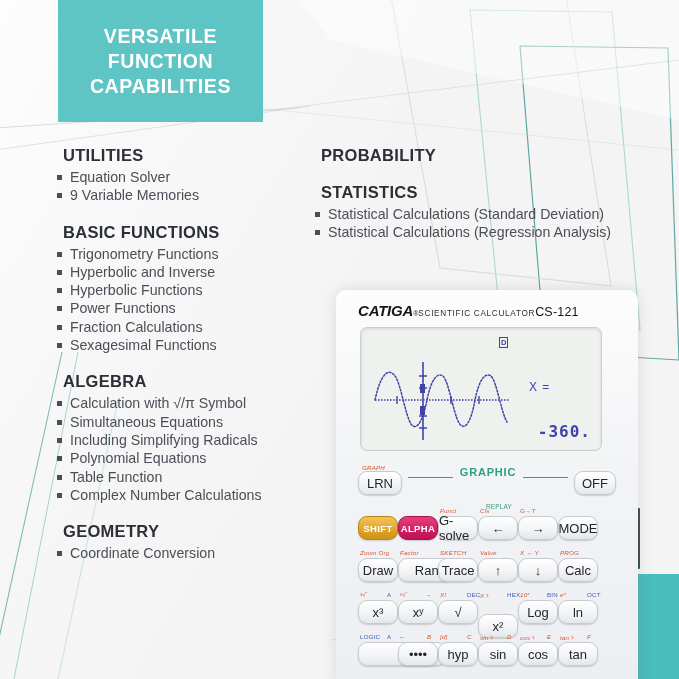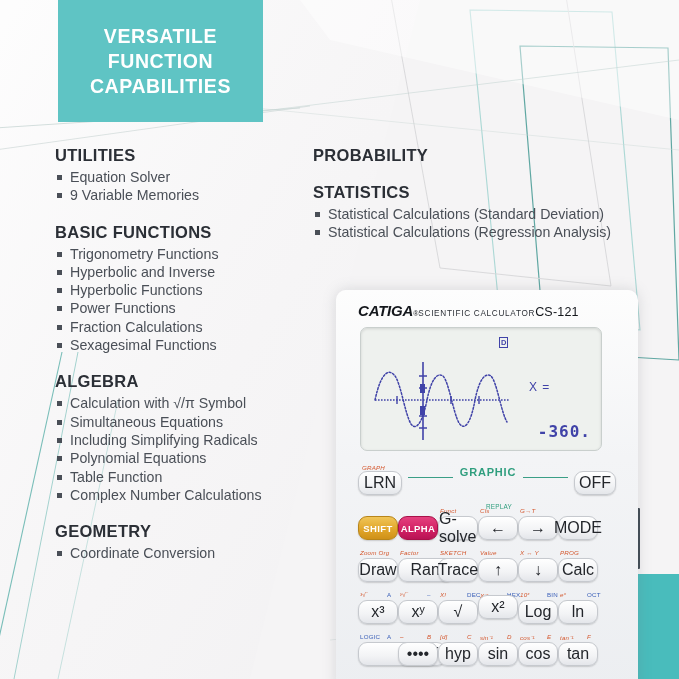--- a/index.html
+++ b/index.html
@@ -37,21 +37,21 @@
   }
 
   
   .features{position:absolute;z-index:3;}
   .col-left{left:55px;top:146px;width:255px;}
   .col-right{left:313px;top:146px;width:360px;}
 
   .sec{margin-bottom:18px;}
   .sec:last-child{margin-bottom:0;}
   .sec h2{
-    margin:0 0 3px 0;
+    margin:0 0 3px 8px;
     font-size:16.5px;
     font-weight:bold;
     color:#2b2f36;
     letter-spacing:0.3px;
   }
   .sec ul{list-style:none;margin:0;padding:0;}
   .sec li{
     position:relative;
     padding-left:15px;
     font-size:14.2px;
@@ -117,21 +117,21 @@
 
   .row{position:relative;height:38px;}
 
   .key{
     position:absolute;
     background:linear-gradient(180deg,#ffffff 0%,#f2f3f5 60%,#e4e6ea 100%);
     border:1px solid #c6c9ce;
     border-radius:7px;
     display:flex;align-items:center;justify-content:center;
     color:#23262b;
-    font-size:16px;
+    font-size:13px;
     box-shadow:0 1px 1.5px rgba(0,0,0,.16);
     user-select:none;
   }
   .key.round{border-radius:9px;}
   .key.shift{
     background:linear-gradient(180deg,#f0c558 0%,#e0a428 60%,#cf9118 100%);
     border-color:#b8851a;color:#fff;font-weight:bold;font-size:9.5px;letter-spacing:.4px;
   }
   .key.alpha{
     background:linear-gradient(180deg,#e4407e 0%,#d11f63 60%,#b81354 100%);
@@ -320,21 +320,21 @@
         <div class="lbl blue" style="left: 51px; top: 0px;">A</div>
         <div class="key round" style="left: 22px; top: 9px; width: 38px; height: 22px;">x³</div>
         <div class="lbl red" style="left: 64px; top: 0px;">ʸ√‾</div>
         <div class="lbl blue" style="left: 91px; top: 0px;">–</div>
         <div class="key round" style="left: 62px; top: 9px; width: 38px; height: 22px;">xʸ</div>
         <div class="lbl red" style="left: 104px; top: 0px;">X!</div>
         <div class="lbl blue" style="left: 131px; top: 0px;">DEC</div>
         <div class="key round" style="left: 102px; top: 9px; width: 38px; height: 22px;">√</div>
         <div class="lbl red" style="left: 144px; top: 0px;">X⁻¹</div>
         <div class="lbl blue" style="left: 171px; top: 0px;">HEX</div>
-        <div class="key round" style="left: 142px; top: 4px; width: 38px; height: 22px;">x²</div>
+        <div class="key round" style="left: 142px; top: 23px; width: 38px; height: 22px;">x²</div>
         <div class="lbl red" style="left: 184px; top: 0px;">10ˣ</div>
         <div class="lbl blue" style="left: 211px; top: 0px;">BIN</div>
         <div class="key round" style="left: 182px; top: 9px; width: 38px; height: 22px;">Log</div>
         <div class="lbl red" style="left: 224px; top: 0px;">eˣ</div>
         <div class="lbl blue" style="left: 251px; top: 0px;">OCT</div>
         <div class="key round" style="left: 222px; top: 9px; width: 38px; height: 22px;">ln</div>
       </div>
       <div class="row" style="position: absolute; left: 0px; top: 180px; width: 302px; height: 38px;">
         <div class="lbl blue" style="left: 24px; top: 0px;">LOGIC</div>
         <div class="lbl blue" style="left: 51px; top: 0px;">A</div>

